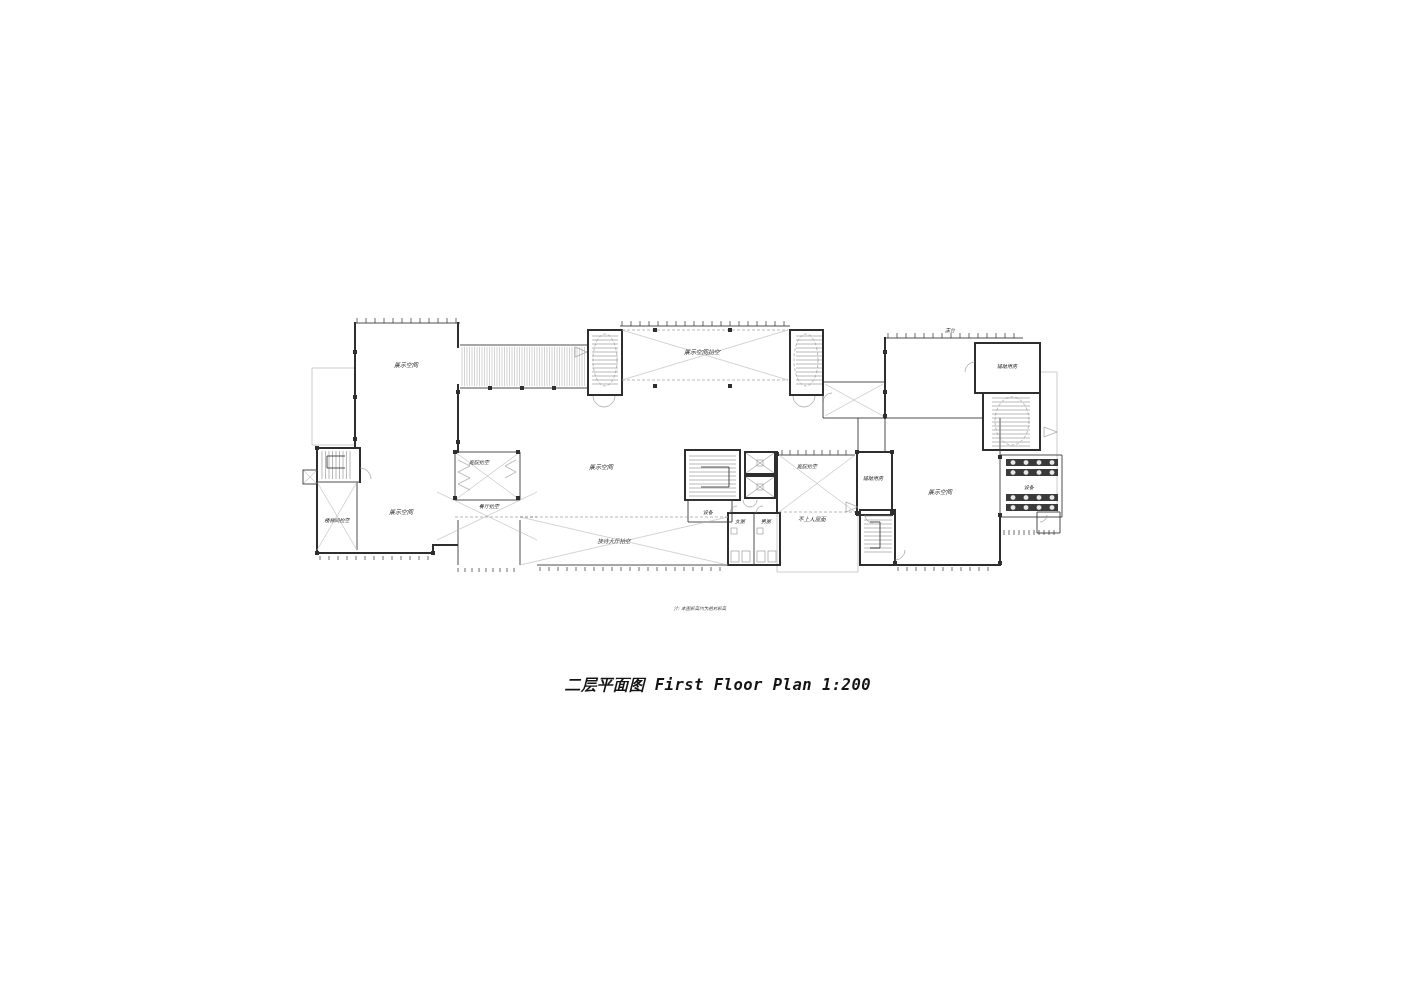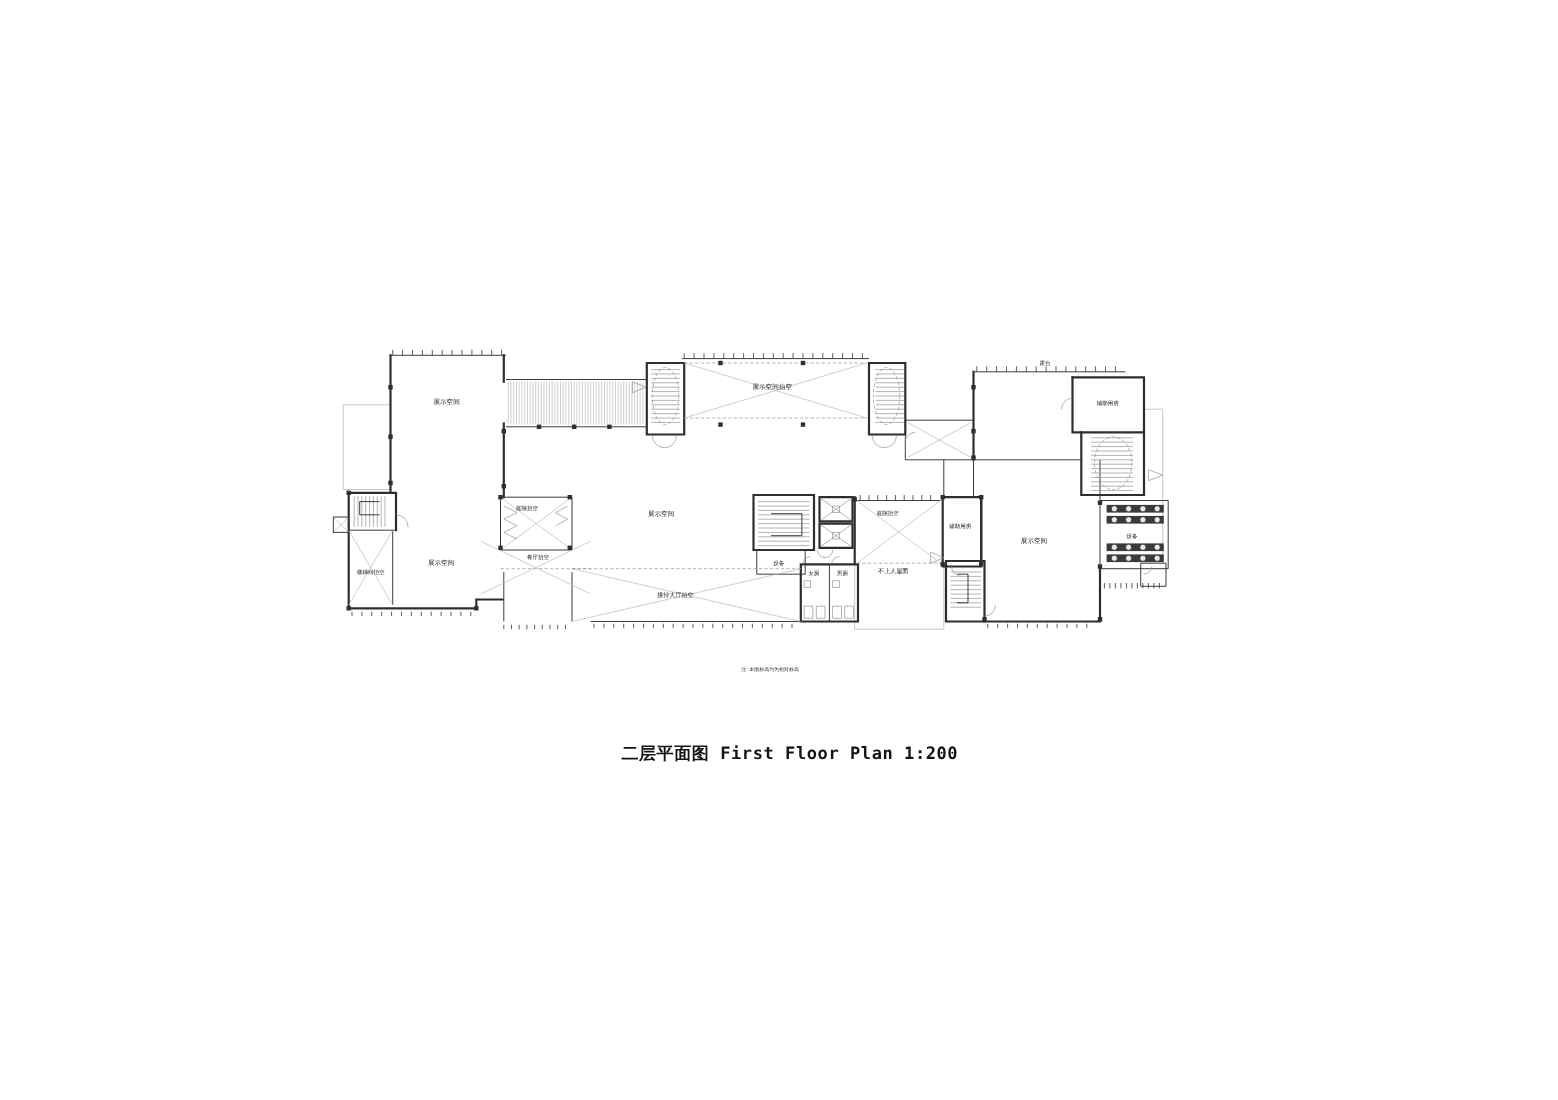--- a/index.html
+++ b/index.html
@@ -1,16 +1,16 @@
 <!DOCTYPE html>
 <html><head>
 <meta charset="utf-8">
 <style>
   html,body{margin:0;padding:0;background:#ffffff;width:1416px;height:1000px;overflow:hidden;}
-  #page{position:relative;width:1416px;height:1000px;background:#ffffff;font-family:"DejaVu Sans",sans-serif;}
+  #page{position:relative;width:1416px;height:1000px;background:#ffffff;font-family:"DejaVu Sans",sans-serif;font-style:italic;}
   svg{position:absolute;left:0;top:0;}
   .w2{stroke:#2e2e2e;stroke-width:2;fill:none;stroke-linecap:square;}
   .w1{stroke:#3a3a3a;stroke-width:.9;fill:none;}
   .thin{stroke:#8c8c8c;stroke-width:.6;fill:none;}
   .lt{stroke:#c6c6c6;stroke-width:.9;fill:none;}
   .xl{stroke:#b5b5b5;stroke-width:.6;fill:none;}
   .hatch{stroke:#b0b0b0;stroke-width:.55;fill:none;}
   .tick{stroke:#4a4a4a;stroke-width:.8;fill:none;}
   .dash{stroke-dasharray:3 2;}
   .bar{fill:#3a3a3a;stroke:none;}

